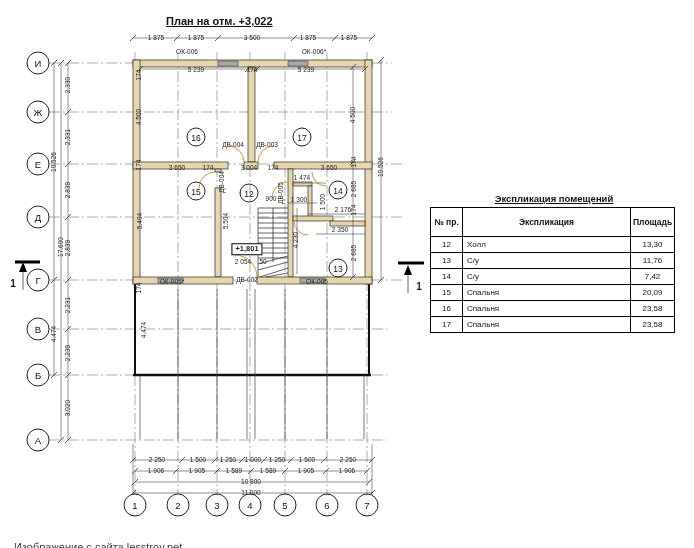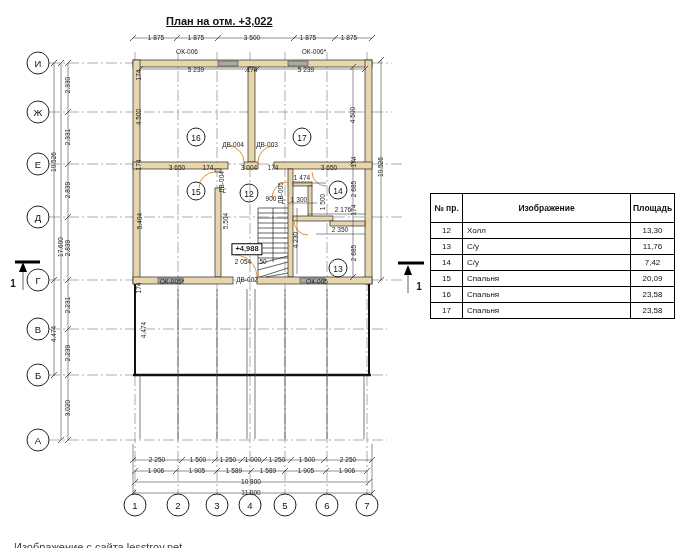--- a/index.html
+++ b/index.html
@@ -177,21 +177,21 @@
       <div class="ann rot" style="left: 226px; top: 209px;">5.504</div>
       <div class="ann" style="left: 302px; top: 166px;">1 474</div>
       <div class="ann" style="left: 299px; top: 188px;">1 300</div>
       <div class="ann" style="left: 271px; top: 187px;">900</div>
       <div class="ann" style="left: 343px; top: 198px;">2 176</div>
       <div class="ann" style="left: 340px; top: 218px;">2 350</div>
       <div class="ann rot" style="left: 296px; top: 228px;">4 230</div>
       <div class="ann rot" style="left: 323px; top: 190px;">1 500</div>
       <div class="ann" style="left: 243px; top: 250px;">2 054</div>
       <div class="ann" style="left: 263px; top: 250px;">50</div>
-      <div class="ann box" style="left: 247px; top: 237px;">+4,988</div>
+      <div class="ann box" style="left: 247px; top: 237px;">+1,801</div>
       <div class="ann rot" style="left: 353px; top: 103px;">4 500</div>
       <div class="ann rot" style="left: 354px; top: 150px;">174</div>
       <div class="ann rot" style="left: 354px; top: 177px;">2 685</div>
       <div class="ann rot" style="left: 354px; top: 198px;">174</div>
       <div class="ann rot" style="left: 354px; top: 241px;">2 685</div>
       <div class="ann rot" style="left: 381px; top: 155px;">10.526</div>
       <div class="ann" style="left: 172px; top: 270px;">ОК-005*</div>
       <div class="ann" style="left: 247px; top: 268px;">ДВ-002</div>
       <div class="ann" style="left: 317px; top: 270px;">ОК-005</div>
       <div class="ann rot" style="left: 144px; top: 318px;">4.474</div>
@@ -208,30 +208,31 @@
       <div class="ann" style="left: 197px; top: 459px;">1 905</div>
       <div class="ann" style="left: 234px; top: 459px;">1 589</div>
       <div class="ann" style="left: 268px; top: 459px;">1 589</div>
       <div class="ann" style="left: 306px; top: 459px;">1 905</div>
       <div class="ann" style="left: 347px; top: 459px;">1 906</div>
       <div class="ann" style="left: 251px; top: 470px;">10 800</div>
       <div class="ann" style="left: 251px; top: 481px;">11 000</div>
     </div>
 
   <div class="explication">
+    <div class="tbl-title">Экспликация помещений</div>
     <table class="expl">
       <colgroup>
           <col class="c-num">
           <col class="c-name">
           <col class="c-area">
         </colgroup>
       <thead>
         <tr>
           <th>№ пр.</th>
-          <th>Изображение</th>
+          <th>Экспликация</th>
           <th>Площадь</th>
         </tr>
       </thead>
       <tbody>
           <tr>
             <td>12</td>
             <td class="nm">Холл</td>
             <td>13,30</td>
           </tr>
           <tr>

